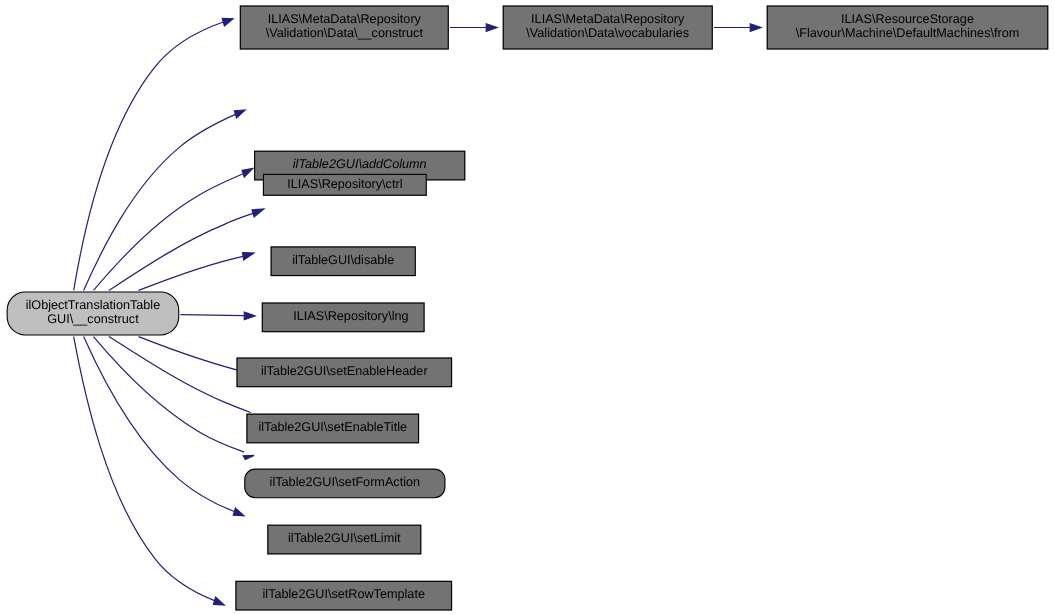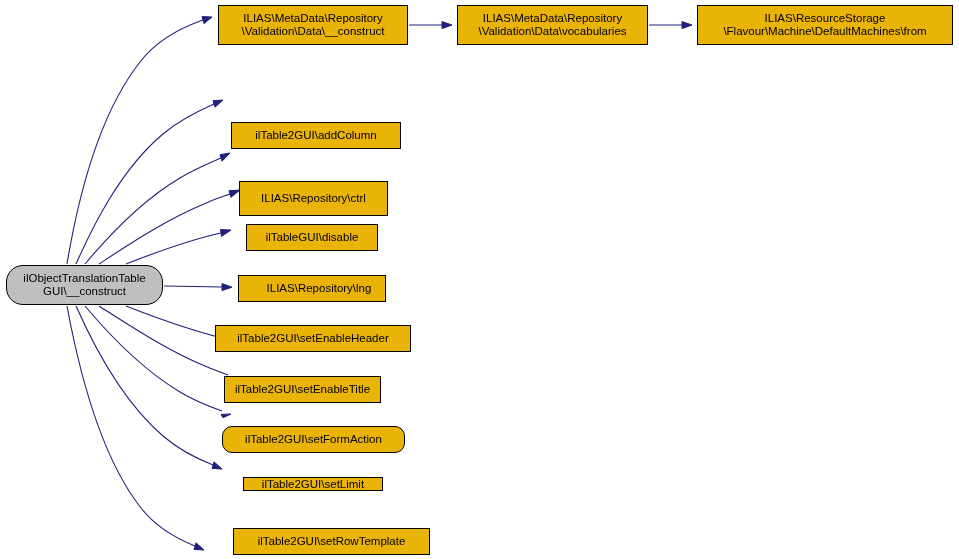--- a/index.html
+++ b/index.html
@@ -12,21 +12,21 @@
     width: 959px;
     height: 559px;
     background: #ffffff;
     font-family: "Liberation Sans", sans-serif;
     overflow: hidden;
   }
   .node {
     position: absolute;
     box-sizing: border-box;
     border: 1px solid #000000;
-    background: #eab308;
+    background: #737373;
     display: flex;
     align-items: center;
     justify-content: center;
     text-align: center;
     font-size: 11.5px;
     line-height: 13px;
     color: #000000;
     white-space: pre-line;
     padding: 0 2px;
   }
@@ -108,26 +108,26 @@
     <g>
       <path d="M 649 25 L 682 25"></path>
       <polygon points="682,21.6 692,25 682,28.6"></polygon>
     </g>
   </svg>
 
   <div class="node root" style="left:6px; top:265px; width:157px; height:40px;border-radius:17px;">ilObjectTranslationTable
 GUI\__construct</div>
   <div class="node" style="left:218px; top:5px; width:190px; height:40px;">ILIAS\MetaData\Repository
 \Validation\Data\__construct</div>
-  <div class="node" style="left:231px; top:122px; width:170px; height:27px;">ilTable2GUI\addColumn</div>
-  <div class="node" style="left:239px; top:181px; width:149px; height:35px;">ILIAS\Repository\ctrl</div>
+  <div class="node" style="left:231px; top:137px; width:192px; height:27px;font-style:italic;">ilTable2GUI\addColumn</div>
+  <div class="node" style="left:239px; top:158px; width:149px; height:20px;">ILIAS\Repository\ctrl</div>
   <div class="node" style="left:246px; top:224px; width:132px; height:27px;">ilTableGUI\disable</div>
   <div class="node" style="left:238px; top:275px; width:148px; height:27px;padding-left:16px;">ILIAS\Repository\lng</div>
   <div class="node" style="left:215px; top:325px; width:196px; height:27px;">ilTable2GUI\setEnableHeader</div>
   <div class="node" style="left:224px; top:376px; width:157px; height:27px;">ilTable2GUI\setEnableTitle</div>
   <div class="node" style="left:222px; top:426px; width:183px; height:27px;border-radius:10px;">ilTable2GUI\setFormAction</div>
-  <div class="node" style="left:243px; top:477px; width:140px; height:14px;">ilTable2GUI\setLimit</div>
-  <div class="node" style="left:214px; top:528px; width:197px; height:27px;margin-left:19px;">ilTable2GUI\setRowTemplate</div>
+  <div class="node" style="left:243px; top:477px; width:140px; height:27px;">ilTable2GUI\setLimit</div>
+  <div class="node" style="left:214px; top:528px; width:197px; height:27px;">ilTable2GUI\setRowTemplate</div>
   <div class="node" style="left:457px; top:5px; width:191px; height:40px;">ILIAS\MetaData\Repository
 \Validation\Data\vocabularies</div>
   <div class="node" style="left:697px; top:5px; width:256px; height:40px;">ILIAS\ResourceStorage
 \Flavour\Machine\DefaultMachines\from</div>
 </div>
 
 </body></html>

